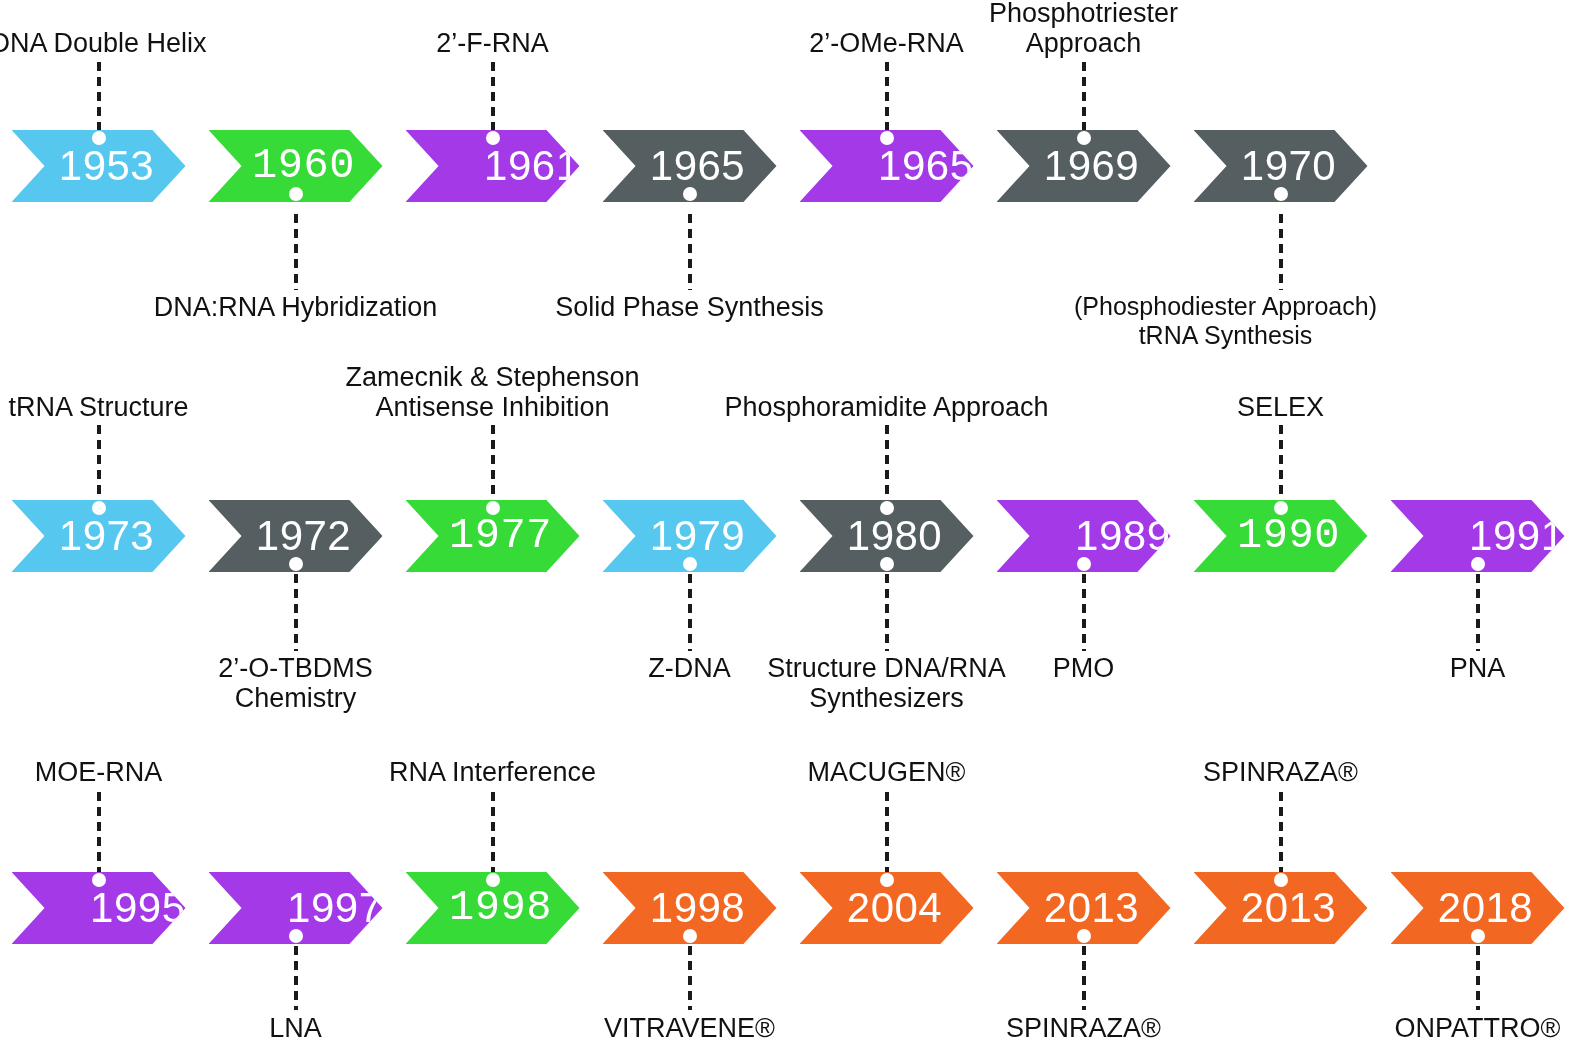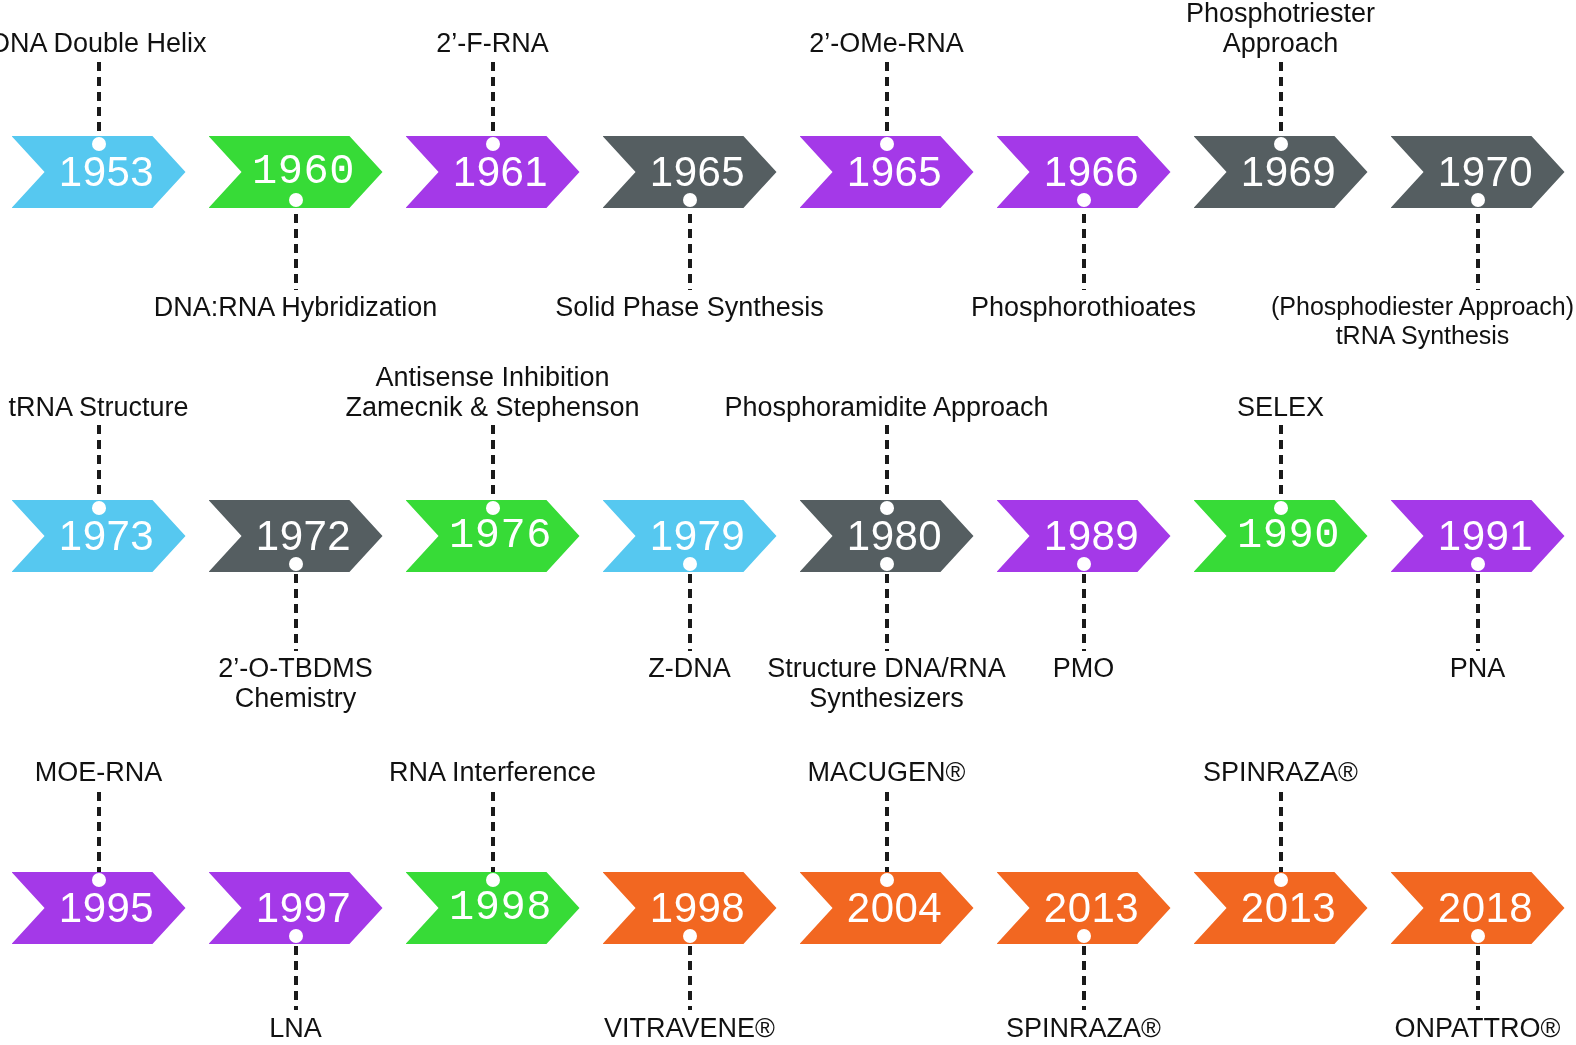--- a/index.html
+++ b/index.html
@@ -11,27 +11,27 @@
   .row{display:flex;width:1576px;}
   .row-1{height:365px}.row-2{height:365px}.row-3{height:315px}
   .slot{position:relative;flex:0 0 197px;width:197px;height:100%;}
 
   .arrow{
     position:absolute;left:50%;transform:translateX(-50%);
     width:174px;height:72px;
     display:flex;align-items:center;justify-content:center;
     clip-path:polygon(0 0,81% 0,100% 50%,81% 100%,0 100%,19% 50%);
   }
-  .row-1 .arrow{top:136px}
+  .row-1 .arrow{top:130px}
   .row-2 .arrow{top:135px}
   .row-3 .arrow{top:142px}
 
   .c-cyan  {background:var(--color-cyan,  #56C8F0);}
   .c-green {background:var(--color-green, #37DB37);font-family:Liberation Mono, monospace;}
-  .c-purple{background:var(--color-purple,#A439E8);}
+  .c-purple{background:var(--color-purple,#A439E8);justify-content:flex-end;}
   .c-gray  {background:var(--color-gray,  #555E61);}
   .c-orange{background:var(--color-orange,#F26721);}
 
   .year{
     color:var(--color-year_text,#ffffff);
     font-size:42px;letter-spacing:.5px;padding-left:16px;
   }
   .dot{
     position:absolute;left:50%;margin-left:-7px;
     width:14px;height:14px;border-radius:50%;
@@ -121,30 +121,20 @@
       <div class="label above">
         <span class="line">2’-OMe-RNA</span>
       </div>
       <div class="dash dash-above"></div>
       <div class="arrow c-purple">
         <span class="dot dot-top"></span>
         <span class="year">1965</span>
       </div>
     </div>
 
-    <div class="slot">
-      <div class="arrow c-purple">
-        <span class="dot dot-bottom"></span>
-        <span class="year">1966</span>
-      </div>
-      <div class="dash dash-below"></div>
-      <div class="label below">
-        <span class="line">Phosphorothioates</span>
-      </div>
-    </div>
 
     <div class="slot">
       <div class="label above">
         <span class="line">Phosphotriester</span>
         <span class="line">Approach</span>
       </div>
       <div class="dash dash-above"></div>
       <div class="arrow c-gray">
         <span class="dot dot-top"></span>
         <span class="year">1969</span>
@@ -185,27 +175,27 @@
       </div>
       <div class="dash dash-below"></div>
       <div class="label below">
         <span class="line">2’-O-TBDMS</span>
         <span class="line">Chemistry</span>
       </div>
     </div>
 
     <div class="slot">
       <div class="label above">
+        <span class="line">Zamecnik &amp; Stephenson</span>
         <span class="line">Antisense Inhibition</span>
-        <span class="line">Zamecnik &amp; Stephenson</span>
       </div>
       <div class="dash dash-above"></div>
       <div class="arrow c-green">
         <span class="dot dot-top"></span>
-        <span class="year">1976</span>
+        <span class="year">1977</span>
       </div>
     </div>
 
     <div class="slot">
       <div class="arrow c-cyan">
         <span class="dot dot-bottom"></span>
         <span class="year">1979</span>
       </div>
       <div class="dash dash-below"></div>
       <div class="label below">

